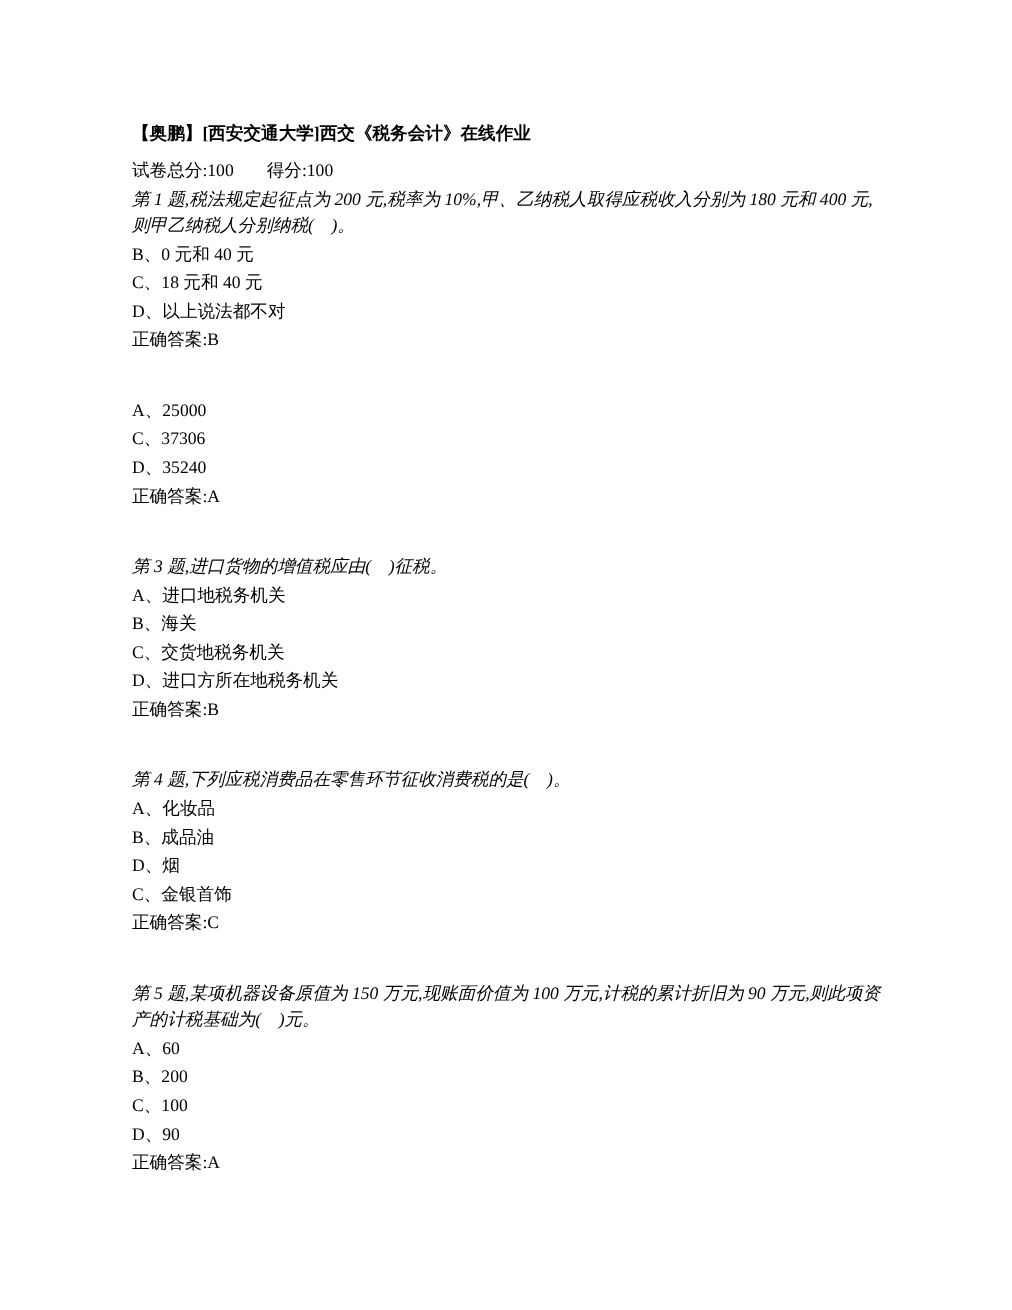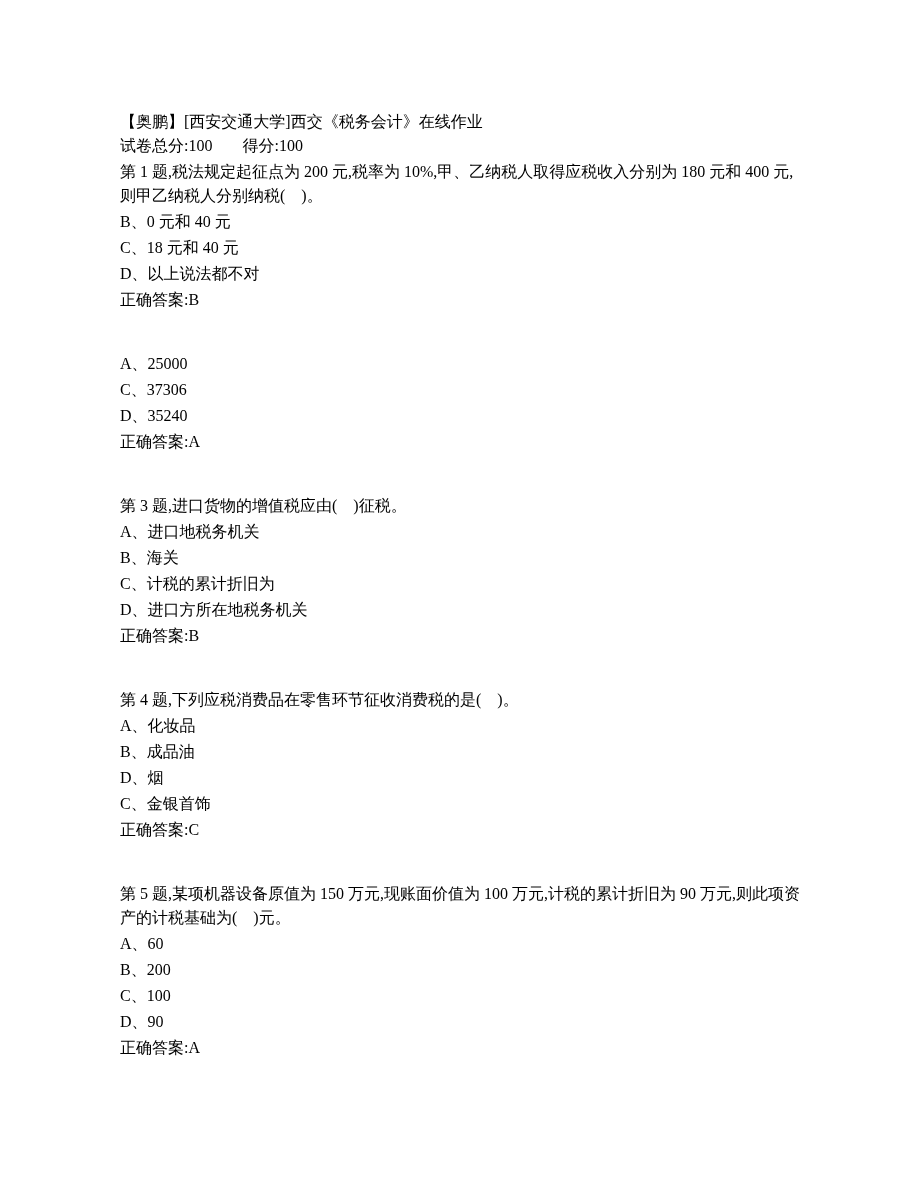--- a/index.html
+++ b/index.html
@@ -7,30 +7,32 @@
       font-size: 16px;
       line-height: 1.5;
       color: #000;
       background: #fff;
       margin: 0;
       padding: 110px 120px 50px 120px;
       width: 920px;
       box-sizing: border-box;
     }
     .header-line {
-      margin-bottom: 0;
+      margin-bottom: 10px;
+      font-weight: bold;
     }
     .score-line {
       margin-bottom: 2px;
     }
     .question-block {
       margin-bottom: 40px;
     }
     .question-text {
       margin-bottom: 2px;
+      font-style: italic;
     }
     .option {
       margin-bottom: 2px;
     }
     .answer {
       margin-bottom: 2px;
     }
     .gap {
       display: inline-block;
       width: 30px;
@@ -55,21 +57,21 @@
     <div class="question-block">
       <div class="option">A、25000</div>
       <div class="option">C、37306</div>
       <div class="option">D、35240</div>
       <div class="answer">正确答案:A</div>
     </div>
     <div class="question-block">
       <div class="question-text">第 3 题,进口货物的增值税应由(　)征税。</div>
       <div class="option">A、进口地税务机关</div>
       <div class="option">B、海关</div>
-      <div class="option">C、计税的累计折旧为</div>
+      <div class="option">C、交货地税务机关</div>
       <div class="option">D、进口方所在地税务机关</div>
       <div class="answer">正确答案:B</div>
     </div>
     <div class="question-block">
       <div class="question-text">第 4 题,下列应税消费品在零售环节征收消费税的是(　)。</div>
       <div class="option">A、化妆品</div>
       <div class="option">B、成品油</div>
       <div class="option">D、烟</div>
       <div class="option">C、金银首饰</div>
       <div class="answer">正确答案:C</div>

